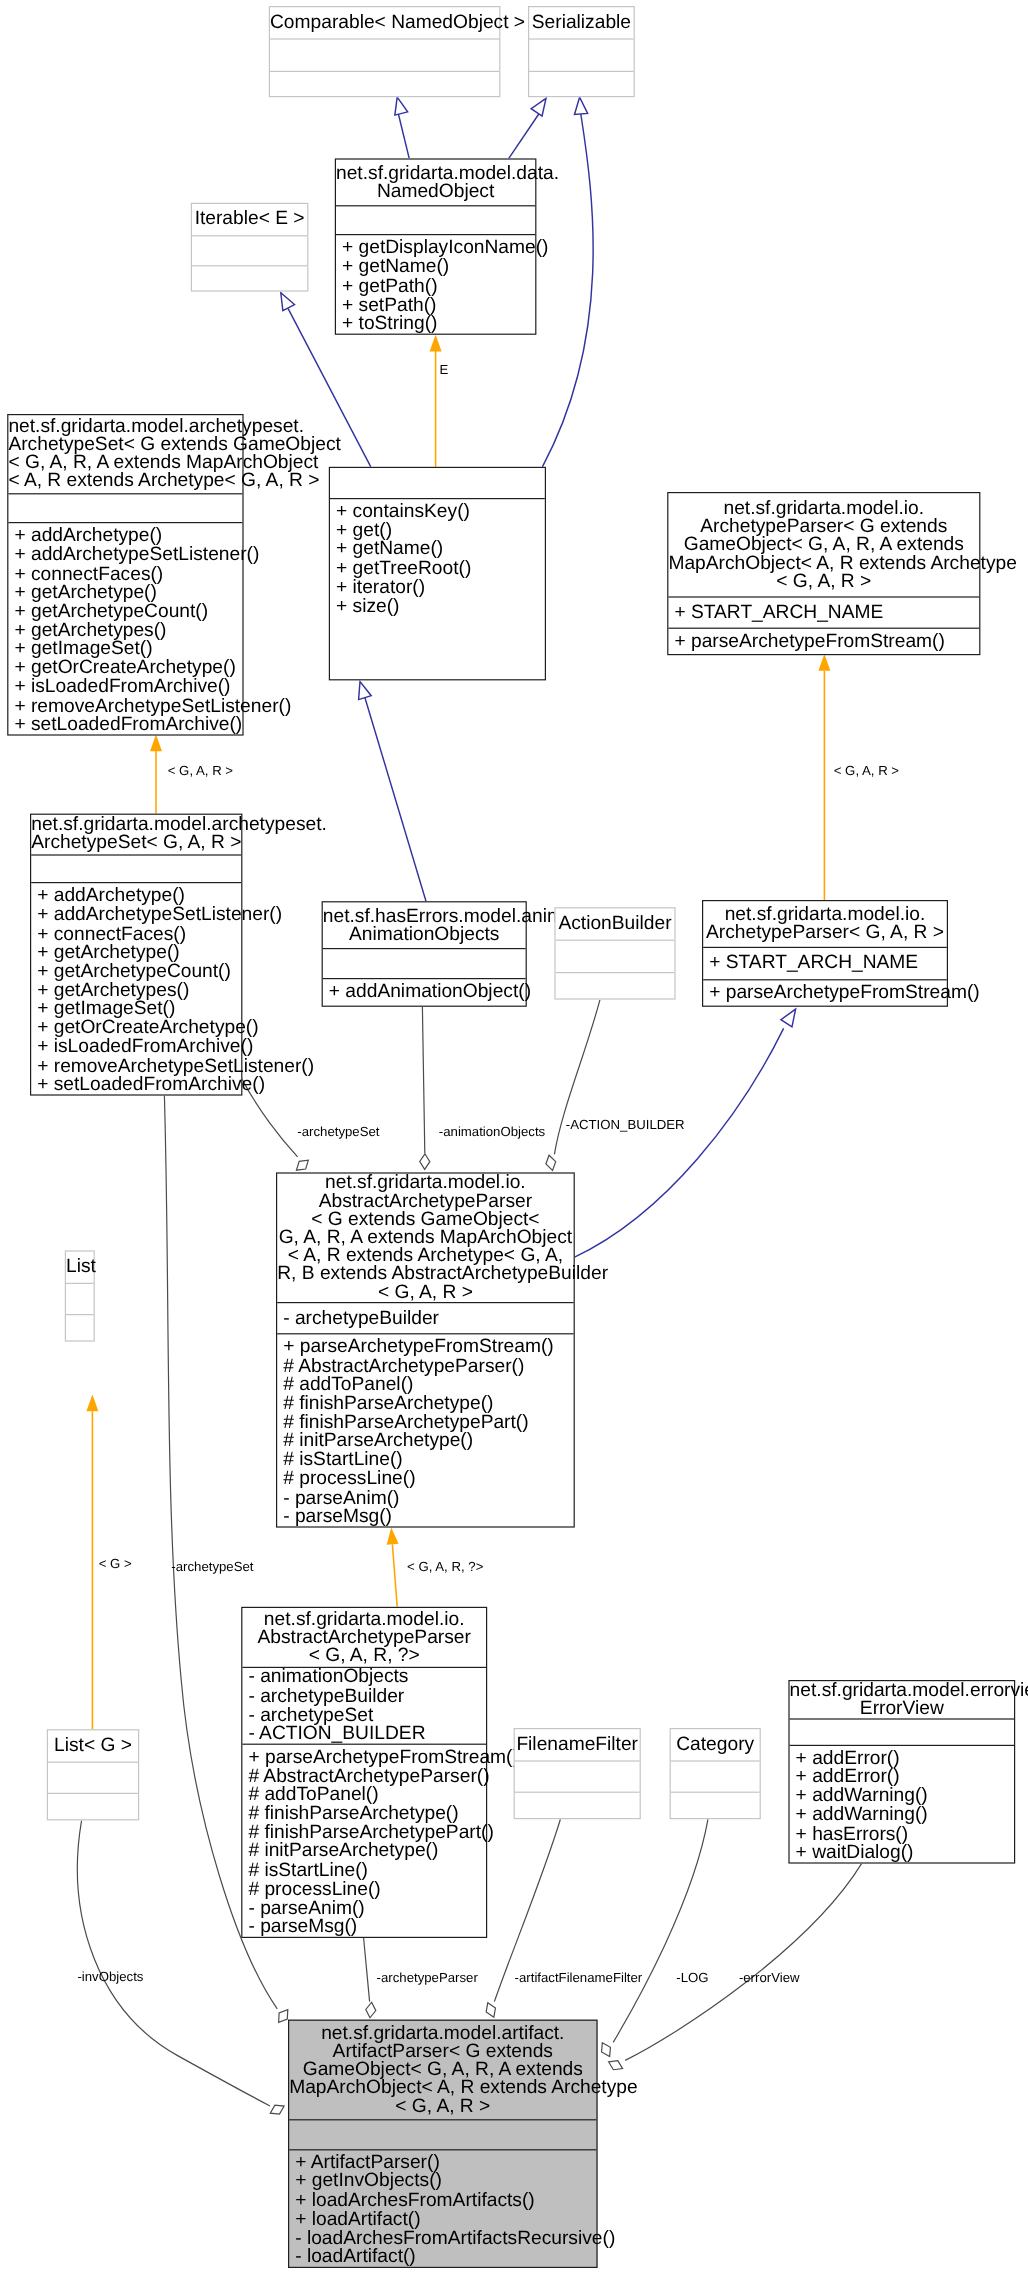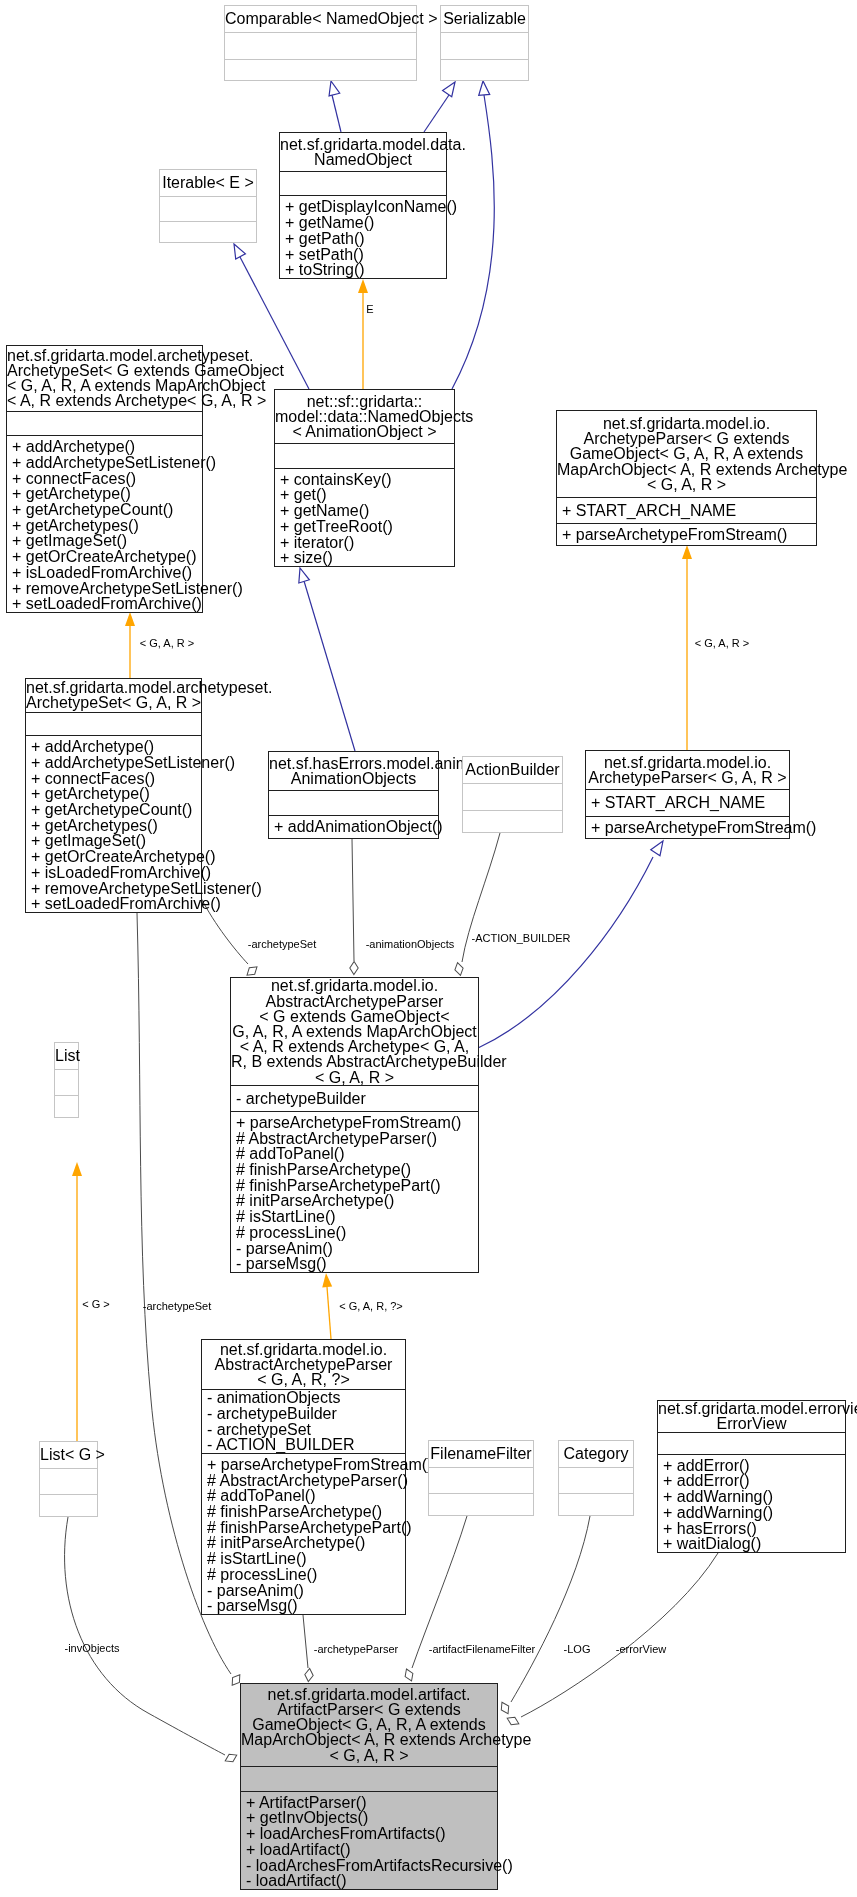--- a/index.html
+++ b/index.html
@@ -136,25 +136,20 @@
         <div class="ln">+ getArchetypes()</div>
         <div class="ln">+ getImageSet()</div>
         <div class="ln">+ getOrCreateArchetype()</div>
         <div class="ln">+ isLoadedFromArchive()</div>
         <div class="ln">+ removeArchetypeSetListener()</div>
         <div class="ln">+ setLoadedFromArchive()</div>
       </div>
   </div>
 
   <div class="cls main" style="left:274px;top:389px;width:181px;height:178px">
-    <div class="sec t" style="height:56px">
-        <div class="ln">net::sf::gridarta::</div>
-        <div class="ln">model::data::NamedObjects</div>
-        <div class="ln">&lt; AnimationObject &gt;</div>
-      </div>
     <div class="sec a" style="height:25px"></div>
     <div class="sec m">
         <div class="ln">+ containsKey()</div>
         <div class="ln">+ get()</div>
         <div class="ln">+ getName()</div>
         <div class="ln">+ getTreeRoot()</div>
         <div class="ln">+ iterator()</div>
         <div class="ln">+ size()</div>
       </div>
   </div>
@@ -256,21 +251,21 @@
   </div>
 
   <div class="cls ext" style="left:54px;top:1042px;width:25px;height:76px">
     <div class="sec t" style="height:26px">
         <div class="ln">List</div>
       </div>
     <div class="sec a" style="height:25px"></div>
     <div class="sec m"></div>
   </div>
 
-  <div class="cls ext" style="left:39px;top:1441px;width:59px;height:76px">
+  <div class="cls ext" style="left:39px;top:1441px;width:77px;height:76px">
     <div class="sec t" style="height:26px">
         <div class="ln">List&lt; G &gt;</div>
       </div>
     <div class="sec a" style="height:25px"></div>
     <div class="sec m"></div>
   </div>
 
   <div class="cls main" style="left:201px;top:1339px;width:205px;height:276px">
     <div class="sec t" style="height:56px">
         <div class="ln">net.sf.gridarta.model.io.</div>

